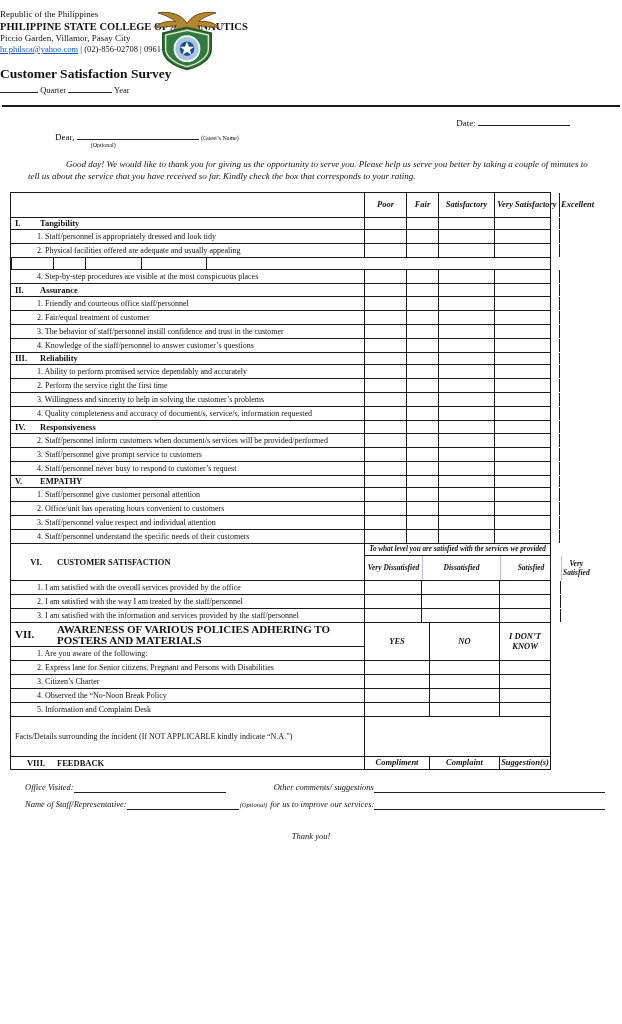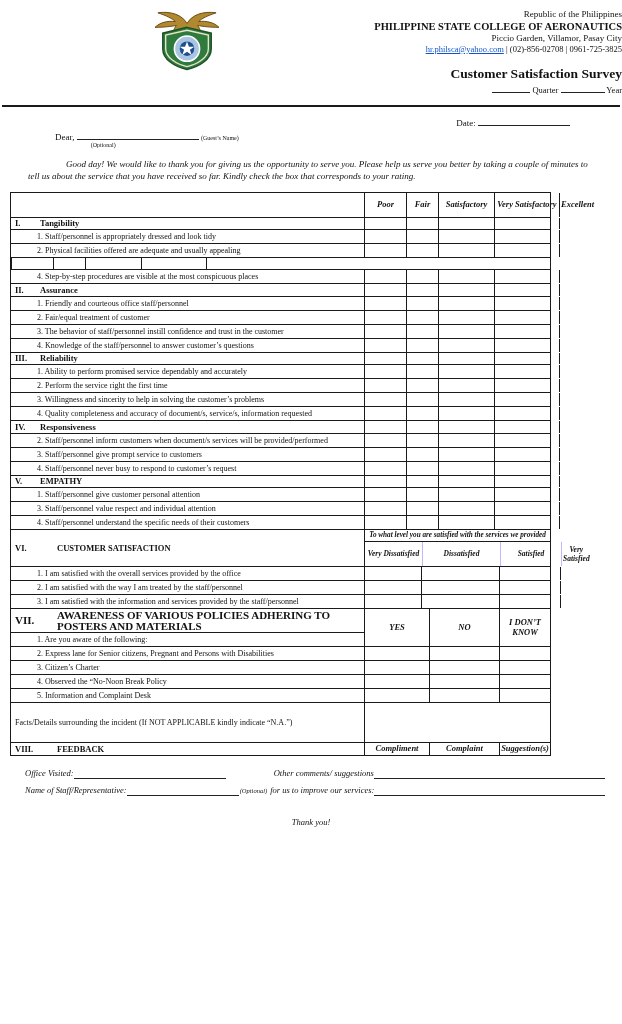--- a/index.html
+++ b/index.html
@@ -4,21 +4,21 @@
 <style>
   * { margin:0; padding:0; box-sizing:border-box; }
   html,body { background:#ffffff; }
   body {
     width:622px; height:1024px; position:relative;
     font-family:"Liberation Serif", serif; color:#121212;
   }
   .page { position:relative; width:622px; height:1024px; overflow:hidden; }
 
   
-  .hdr { position:relative; padding-top:9px; text-align:right; }
+  .hdr { position:relative; padding-top:9px; text-align:left; }
   .logo { position:absolute; left:148px; top:7px; width:78px; height:64px; }
   .h-rep     { font-size:9px;  line-height:11px; }
   .h-college { font-size:10.5px; font-weight:bold; line-height:13px; }
   .h-addr    { font-size:9px;  line-height:11px; }
   .h-contact { font-size:8.5px; line-height:11px; }
   .h-contact a { color:#1155cc; text-decoration:underline; }
   .h-title   { font-size:13.5px; font-weight:bold; margin-top:11px; line-height:16px; }
   .h-qy      { font-size:8.5px; margin-top:2px; line-height:11px; }
 
   .blank { display:inline-block; border-bottom:1px solid #222; height:9px; }
@@ -40,21 +40,21 @@
   .tbl { margin:9px 0 0 10px; width:541px; border:1px solid #1a1a1a; font-size:8px; }
   .trow { display:flex; align-items:stretch; border-top:1px solid #1a1a1a; min-height:12.4px; }
   .trow.first { border-top:none; }
   .hrow { min-height:24px; }
 
   .q { flex:0 0 353px; min-width:0; }
   .q.item { padding:1px 28px 1px 38px; text-indent:-12px; line-height:11px; }
   .q.sec  { display:flex; align-items:center; padding-left:4px;
             font-weight:bold; font-size:8.5px; line-height:10px; }
   .q.sec .num { flex:0 0 25px; }
-  .q.sec.wide .num { flex:0 0 42px; }
+  .q.sec.wide .num { flex:0 0 42px;text-align:center; }
 
   .c { border-left:1px solid #1a1a1a; }
   .w5a{flex:0 0 42px}.w5b{flex:0 0 32px}.w5c{flex:0 0 56px}.w5d{flex:0 0 65px}.w5e{flex:1}
   .w4a{flex:0 0 57px}.w4b{flex:0 0 78px}.w4c{flex:0 0 61px}.w4d{flex:1}
   .w3a{flex:0 0 65px}.w3b{flex:0 0 70px}.w3c{flex:1}
 
   .hdrcell { display:flex; align-items:center; justify-content:center; text-align:center;
              font-weight:bold; font-style:italic; font-size:8.5px; line-height:9.5px; padding:1px; }
   .hdrcell.small { font-size:7.5px; line-height:9px; }
 
@@ -323,20 +323,28 @@
     </div>
     <div class="trow">
       <div class="q item">1. Staff/personnel give customer personal attention</div>
       <div class="c w5a"></div>
         <div class="c w5b"></div>
         <div class="c w5c"></div>
         <div class="c w5d"></div>
         <div class="c w5e"></div>
     </div>
     <div class="trow">
+      <div class="q item">2. Office/unit has operating hours convenient to customers</div>
+      <div class="c w5a"></div>
+        <div class="c w5b"></div>
+        <div class="c w5c"></div>
+        <div class="c w5d"></div>
+        <div class="c w5e"></div>
+    </div>
+    <div class="trow">
       <div class="q item">3. Staff/personnel value respect and individual attention</div>
       <div class="c w5a"></div>
         <div class="c w5b"></div>
         <div class="c w5c"></div>
         <div class="c w5d"></div>
         <div class="c w5e"></div>
     </div>
     <div class="trow">
       <div class="q item">4. Staff/personnel understand the specific needs of their customers</div>
       <div class="c w5a"></div>

